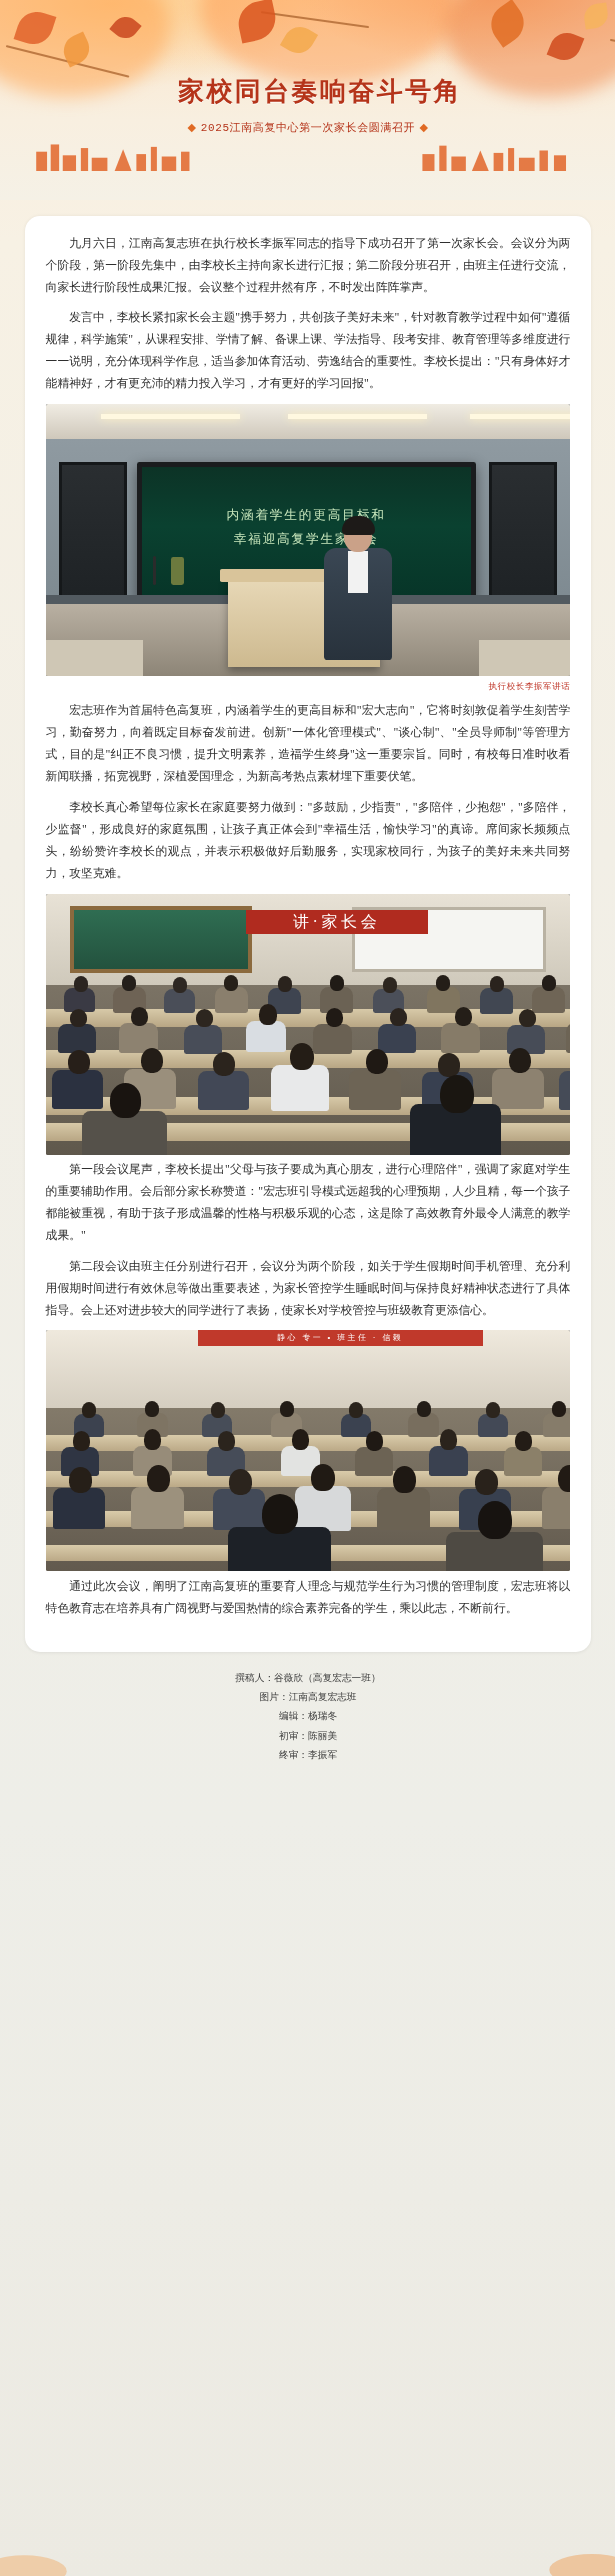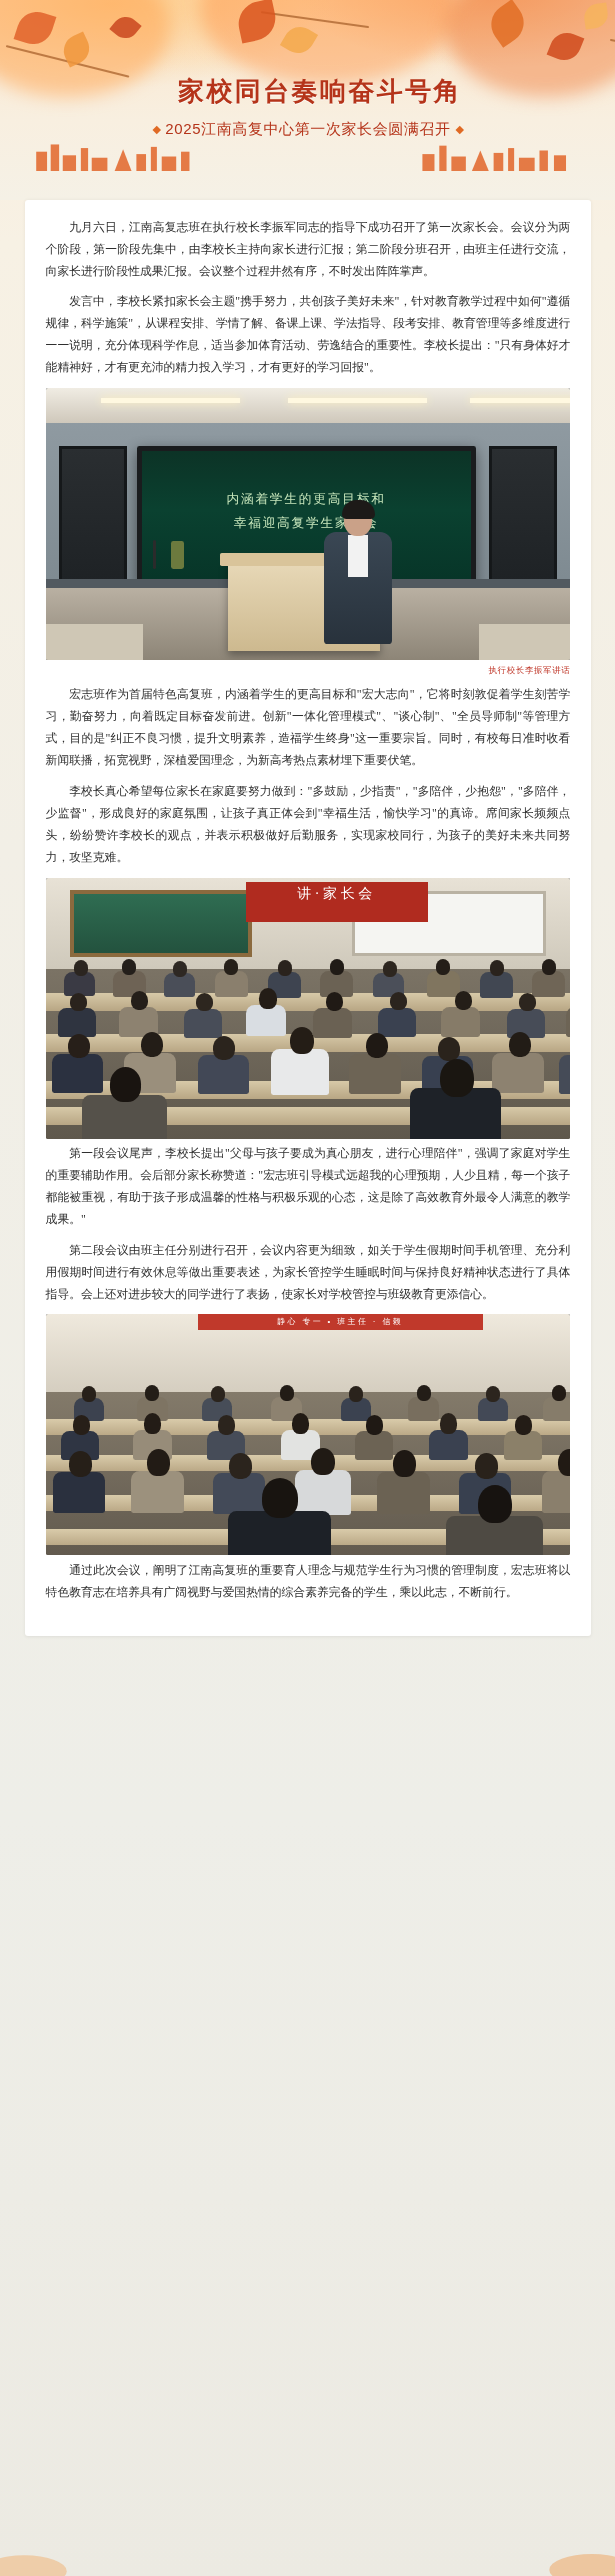--- a/index.html
+++ b/index.html
@@ -65,45 +65,46 @@
     text-shadow: 0 1.2px 0 rgba(255,255,255,.7);
     margin-left: 24px;
   }
   .subtitle-bar {
     margin: 11px auto 0;
     display: inline-flex;
     align-items: center;
     gap: 6px;
   }
   .subtitle-text {
-    font-size: 15px;
+    font-size: 11px;
     color: #b5341a;
     letter-spacing: 0.6px;
+    font-family: Liberation Mono, monospace;
   }
   .sub-dot {
     width: 5.5px; height: 5.5px;
     background: #e06a24;
     transform: rotate(45deg);
     display: inline-block;
   }
   .skyline {
     position: absolute;
     left: 0; right: 0;
     bottom: 29px;
     height: 35px;
     z-index: 3;
   }
 
   
   .card {
     position: relative;
     width: 566px;
-    margin: 0 auto;
+    margin: 16px auto;
     background: #ffffff;
-    border-radius: 3px;
+    border-radius: 15px;
     box-shadow: 0 0.6px 3.6px rgba(0,0,0,.07);
     padding: 15.8px 20.6px 24px;
     z-index: 5;
   }
   p.para {
     font-family: "Liberation Serif", "DejaVu Serif", serif;
     font-size: 11.8px;
     line-height: 22px;
     color: #2f2f2f;
     text-indent: 2em;
@@ -166,21 +167,21 @@
   .p1 .person .shirt { position:absolute; left:28px; top:31.5px; width:20.6px; height:42px; background:#f2f2f2; }
   .p1 .desk-row { position:absolute; bottom:0; height:36px; background:#cfc7b5; }
   .p1 .desk-row.a { left:0; width:97px; }
   .p1 .desk-row.b { right:0; width:91px; }
 
   
   .p2 { height: 261px; background: linear-gradient(180deg,#30343a 0%, #4a4e52 30%, #6a6257 100%); }
   .p2 .wall2 { position:absolute; left:0; right:0; top:0; height:91px; background:linear-gradient(180deg,#e8e2d6,#cfc9bb); }
   .p2 .greenboard { position:absolute; left:24px; top:12px; width:182px; height:67px; background:linear-gradient(180deg,#2f6d52,#23523e); border:4.2px solid #8b6a3e; }
   .p2 .whiteboard { position:absolute; right:24px; top:13.3px; width:194px; height:65px; background:#f5f5f2; border:3.6px solid #b9b2a3; }
-  .p2 .banner { position:absolute; left:200px; top:4px; width:182px; height:40px; background:#b02b1f; color:#fff; font-size:14px; letter-spacing:3.6px; text-align:center; line-height:24px; font-family:"Liberation Serif","DejaVu Serif",serif; }
+  .p2 .banner { position:absolute; left:200px; top:16px; width:182px; height:24px; background:#b02b1f; color:#fff; font-size:16px; letter-spacing:3.6px; text-align:center; line-height:24px; font-family:"Liberation Serif","DejaVu Serif",serif; }
   .p2 .hall { position:absolute; left:0; right:0; top:91px; bottom:0; background:linear-gradient(180deg,#7b7365,#5f584c); }
   .p2 .deskband { position:absolute; left:0; right:0; height:18px; background:linear-gradient(180deg,#d7c9a8,#b8a684); }
   .p2 .head { position:absolute; border-radius:50% 50% 42% 42%; }
   .p2 .torso { position:absolute; border-radius:8.5px 8.5px 2.4px 2.4px; }
 
   
   .p3 { height: 241px; background: linear-gradient(180deg,#2e3238 0%, #4d4b47 35%, #6f675a 100%); }
   .p3 .wall3 { position:absolute; left:0; right:0; top:0; height:78px; background:linear-gradient(180deg,#efe9dd,#d5cec0); }
   .p3 .tvscreen { position:absolute; left:182px; top:14.5px; width:218px; height:58px; background:linear-gradient(180deg,#14433a,#0e3229); border:3.6px solid #1b1d20; }
   .p3 .tvscreen .t { position:absolute; inset:0; color:#e7f2cf; font-size:9px; text-align:center; line-height:58px; letter-spacing:1.8px; font-family:"Liberation Serif","DejaVu Serif",serif; }
@@ -377,21 +378,21 @@
             <div class="torso" style="left:364px;top:119px;width:91px;height:58px;background:#1e2228;"></div>
             <div class="head" style="left:394px;top:90px;width:34px;height:38px;background:#1a1611;"></div>
             <div class="torso" style="left:36px;top:126px;width:85px;height:53px;background:#55514a;"></div>
             <div class="head" style="left:64px;top:98px;width:31.5px;height:35px;background:#191410;"></div>
           </div>
         </div>
       </div>
     </figure>
 
     <p class="para">第一段会议尾声，李校长提出"父母与孩子要成为真心朋友，进行心理陪伴"，强调了家庭对学生的重要辅助作用。会后部分家长称赞道："宏志班引导模式远超我的心理预期，人少且精，每一个孩子都能被重视，有助于孩子形成温馨的性格与积极乐观的心态，这是除了高效教育外最令人满意的教学成果。"</p>
-    <p class="para">第二段会议由班主任分别进行召开，会议内容更为细致，如关于学生假期时间手机管理、充分利用假期时间进行有效休息等做出重要表述，为家长管控学生睡眠时间与保持良好精神状态进行了具体指导。会上还对进步较大的同学进行了表扬，使家长对学校管控与班级教育更添信心。</p>
+    <p class="para">第二段会议由班主任分别进行召开，会议分为两个阶段，如关于学生假期时间手机管理、充分利用假期时间进行有效休息等做出重要表述，为家长管控学生睡眠时间与保持良好精神状态进行了具体指导。会上还对进步较大的同学进行了表扬，使家长对学校管控与班级教育更添信心。</p>
 
     <figure class="photo">
       <div class="photo-frame p3">
         <div class="scene">
           <div class="wall3"></div>
           <div class="redbar">静心 专一 • 班主任 · 信赖</div>
           <div class="hall3">
             <div class="row" style="top:27px;"></div>
             <div class="row" style="top:63px;"></div>
             <div class="row" style="top:103px;"></div>
@@ -449,20 +450,27 @@
             <div class="torso" style="left:400px;top:124px;width:97px;height:63px;background:#4e4a43;"></div>
             <div class="head" style="left:432px;top:93px;width:34px;height:38px;background:#171310;"></div>
           </div>
         </div>
       </div>
     </figure>
 
     <p class="para">通过此次会议，阐明了江南高复班的重要育人理念与规范学生行为习惯的管理制度，宏志班将以特色教育志在培养具有广阔视野与爱国热情的综合素养完备的学生，乘以此志，不断前行。</p>
   </div>
 
+  <div class="credits">
+    <span class="line">撰稿人：谷薇欣（高复宏志一班）</span>
+    <span class="line">图片：江南高复宏志班</span>
+    <span class="line">编辑：杨瑞冬</span>
+    <span class="line">初审：陈丽美</span>
+    <span class="line">终审：李振军</span>
+  </div>
 
   <svg class="corner-deco" viewBox="0 0 1016 120" preserveAspectRatio="none">
     <g opacity="0.5">
       <ellipse cx="40" cy="112" rx="70" ry="26" fill="#f0b070"></ellipse>
       <ellipse cx="976" cy="110" rx="70" ry="26" fill="#eda25c"></ellipse>
     </g>
   </svg>
 </div>
 
 

